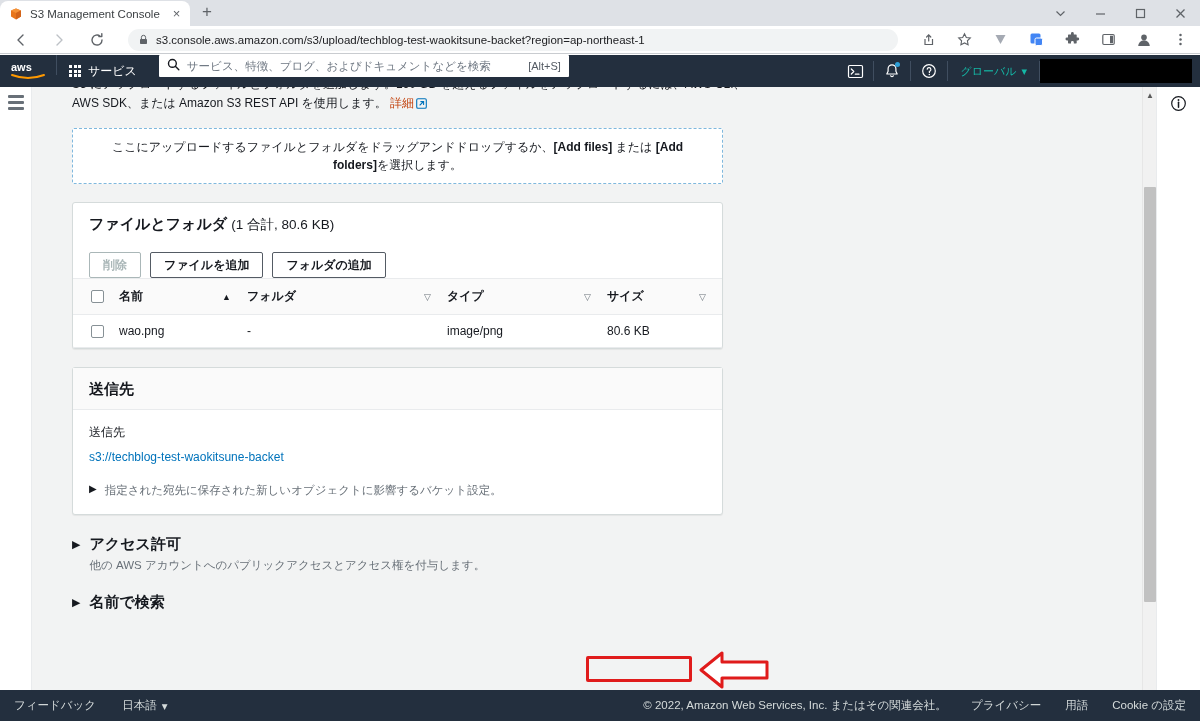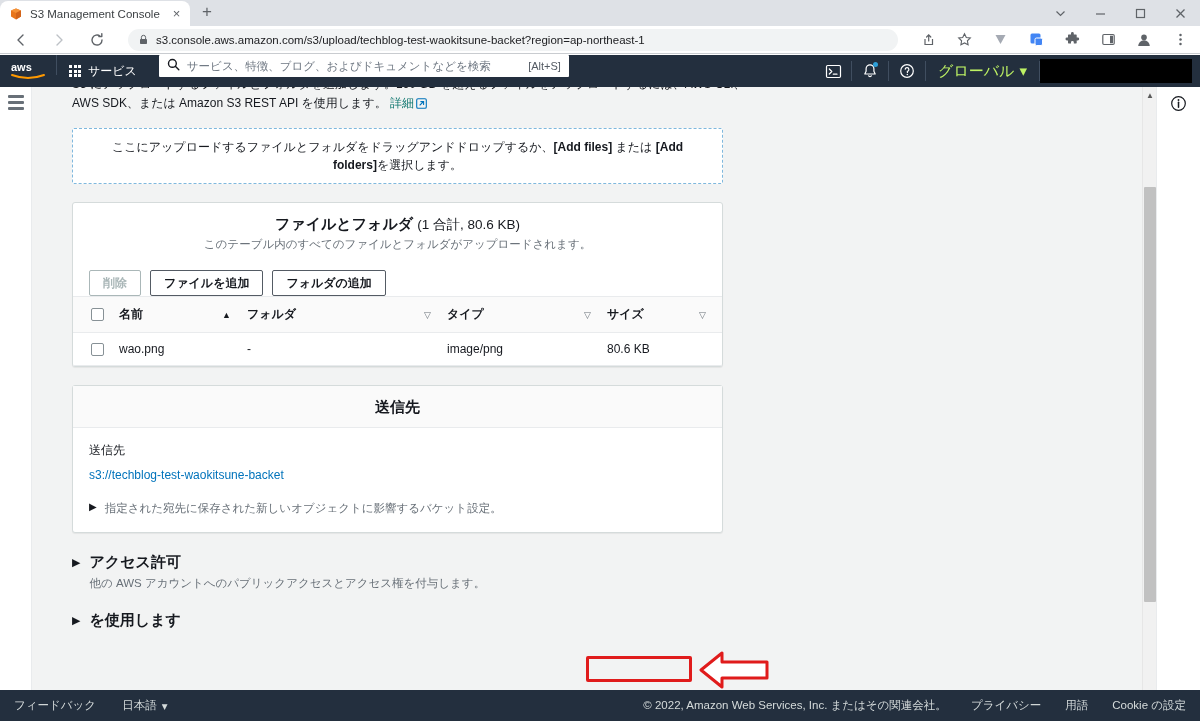--- a/index.html
+++ b/index.html
@@ -101,21 +101,21 @@
   .hdr-icon-btn {
     width: 36px; height: 32px; display: flex; align-items: center;
     justify-content: center; cursor: pointer; position: relative; color:#fff;
   }
   .bell-dot {
     position: absolute; top: 7px; right: 10px; width: 5px; height: 5px;
     border-radius: 50%; background: #2ea0d8;
   }
   .hdr-menu {
     display: flex; align-items: center; gap: 5px; padding: 0 12px;
-    height: 32px; cursor: pointer; font-size: 15px; color:#bef264;
+    height: 32px; cursor: pointer; font-size: 11px; color:#14b8a6;
   }
   .redacted {
     width: 152px; height: 24px; background: #000000; margin-right: 8px;
     cursor: pointer;
   }
 
   
   .page {
     position: absolute; top: 87px; left: 0; width: 1200px; height: 603px;
     background: #ffffff; display: flex;
@@ -156,38 +156,38 @@
 
   
   .content-inner {
     position: absolute; top: -16px; left: 0; width: 100%;
     padding: 0 40px 0 40px;
   }
   .intro-text {
     font-size: 12px; color: #16191f; line-height: 1.55; max-width: 700px;
     padding-top: 4px;
   }
-  .link { color: #0f766e; text-decoration: none; cursor: pointer; }
+  .link { color: #c2410c; text-decoration: none; cursor: pointer; }
   .ext-ico { display: inline-block; vertical-align: -2px; margin-left: 2px; }
 
   .dropzone {
     margin-top: 14px; height: 56px; border: 1px dashed #7fb8dd;
     background: #ffffff; border-radius: 2px;
     display: flex; align-items: center; justify-content: center;
     text-align: center; padding: 0 26px; width: 651px;
   }
   .dropzone-text { font-size: 12px; color: #16191f; line-height: 1.55; }
   .dropzone-text b { font-weight: bold; }
 
   .card {
     margin-top: 18px; width: 651px; background: #ffffff;
     border: 1px solid #d5dbdb; border-radius: 3px;
     box-shadow: 0 1px 1px rgba(0,0,0,0.06);
   }
-  .card-head { padding: 12px 16px 10px 16px; text-align: center; }
+  .card-head { padding: 12px 16px 10px 16px; }
   .card-head.bordered { border-bottom: 1px solid #e9ebed; background:#fafafa; }
   .card-title { font-size: 15px; font-weight: bold; color: #16191f; }
   .card-title .count { font-weight: normal; font-size: 13.5px; }
   .card-sub { font-size: 11.5px; color: #687078; margin-top: 3px; }
 
   .btn-row { display: flex; gap: 9px; padding: 8px 16px 0 16px; }
   .btn {
     height: 26px; padding: 0 13px; border: 1px solid #545b64;
     border-radius: 2px; background: #ffffff; font-size: 12px;
     color: #16191f; font-weight: bold; cursor: pointer;
@@ -473,21 +473,20 @@
             <span>ここにアップロードするファイルとフォルダをドラッグアンドドロップするか、</span><b>[Add files]</b> <span>または</span> <b>[Add folders]</b><span>を選択します。</span>
           </div>
         </div>
 
         <div class="card">
           <div class="card-head">
             <div class="card-title">
               <span>ファイルとフォルダ</span>
               <span class="count">(1 合計, 80.6 KB)</span>
             </div>
-            <div class="card-sub">このテーブル内のすべてのファイルとフォルダがアップロードされます。</div>
           </div>
           <div class="btn-row">
             <div class="btn disabled">削除</div>
             <div class="btn">ファイルを追加</div>
             <div class="btn">フォルダの追加</div>
           </div>
           <table class="files">
             <thead>
               <tr>
                 <th class="col-check">
@@ -553,21 +552,21 @@
           <span class="caret">▶</span>
           <div>
             <div class="sec-title">アクセス許可</div>
             <div class="sec-sub">他の AWS アカウントへのパブリックアクセスとアクセス権を付与します。</div>
           </div>
         </div>
 
         <div class="section-expand">
           <span class="caret">▶</span>
           <div>
-            <div class="sec-title">を使用します</div>
+            <div class="sec-title">名前で検索</div>
 
           </div>
         </div>
 
       </div>
     </div>
 
     <div class="scrollbar">
       <div class="sb-up">▲</div>
       <div class="sb-thumb"></div>

